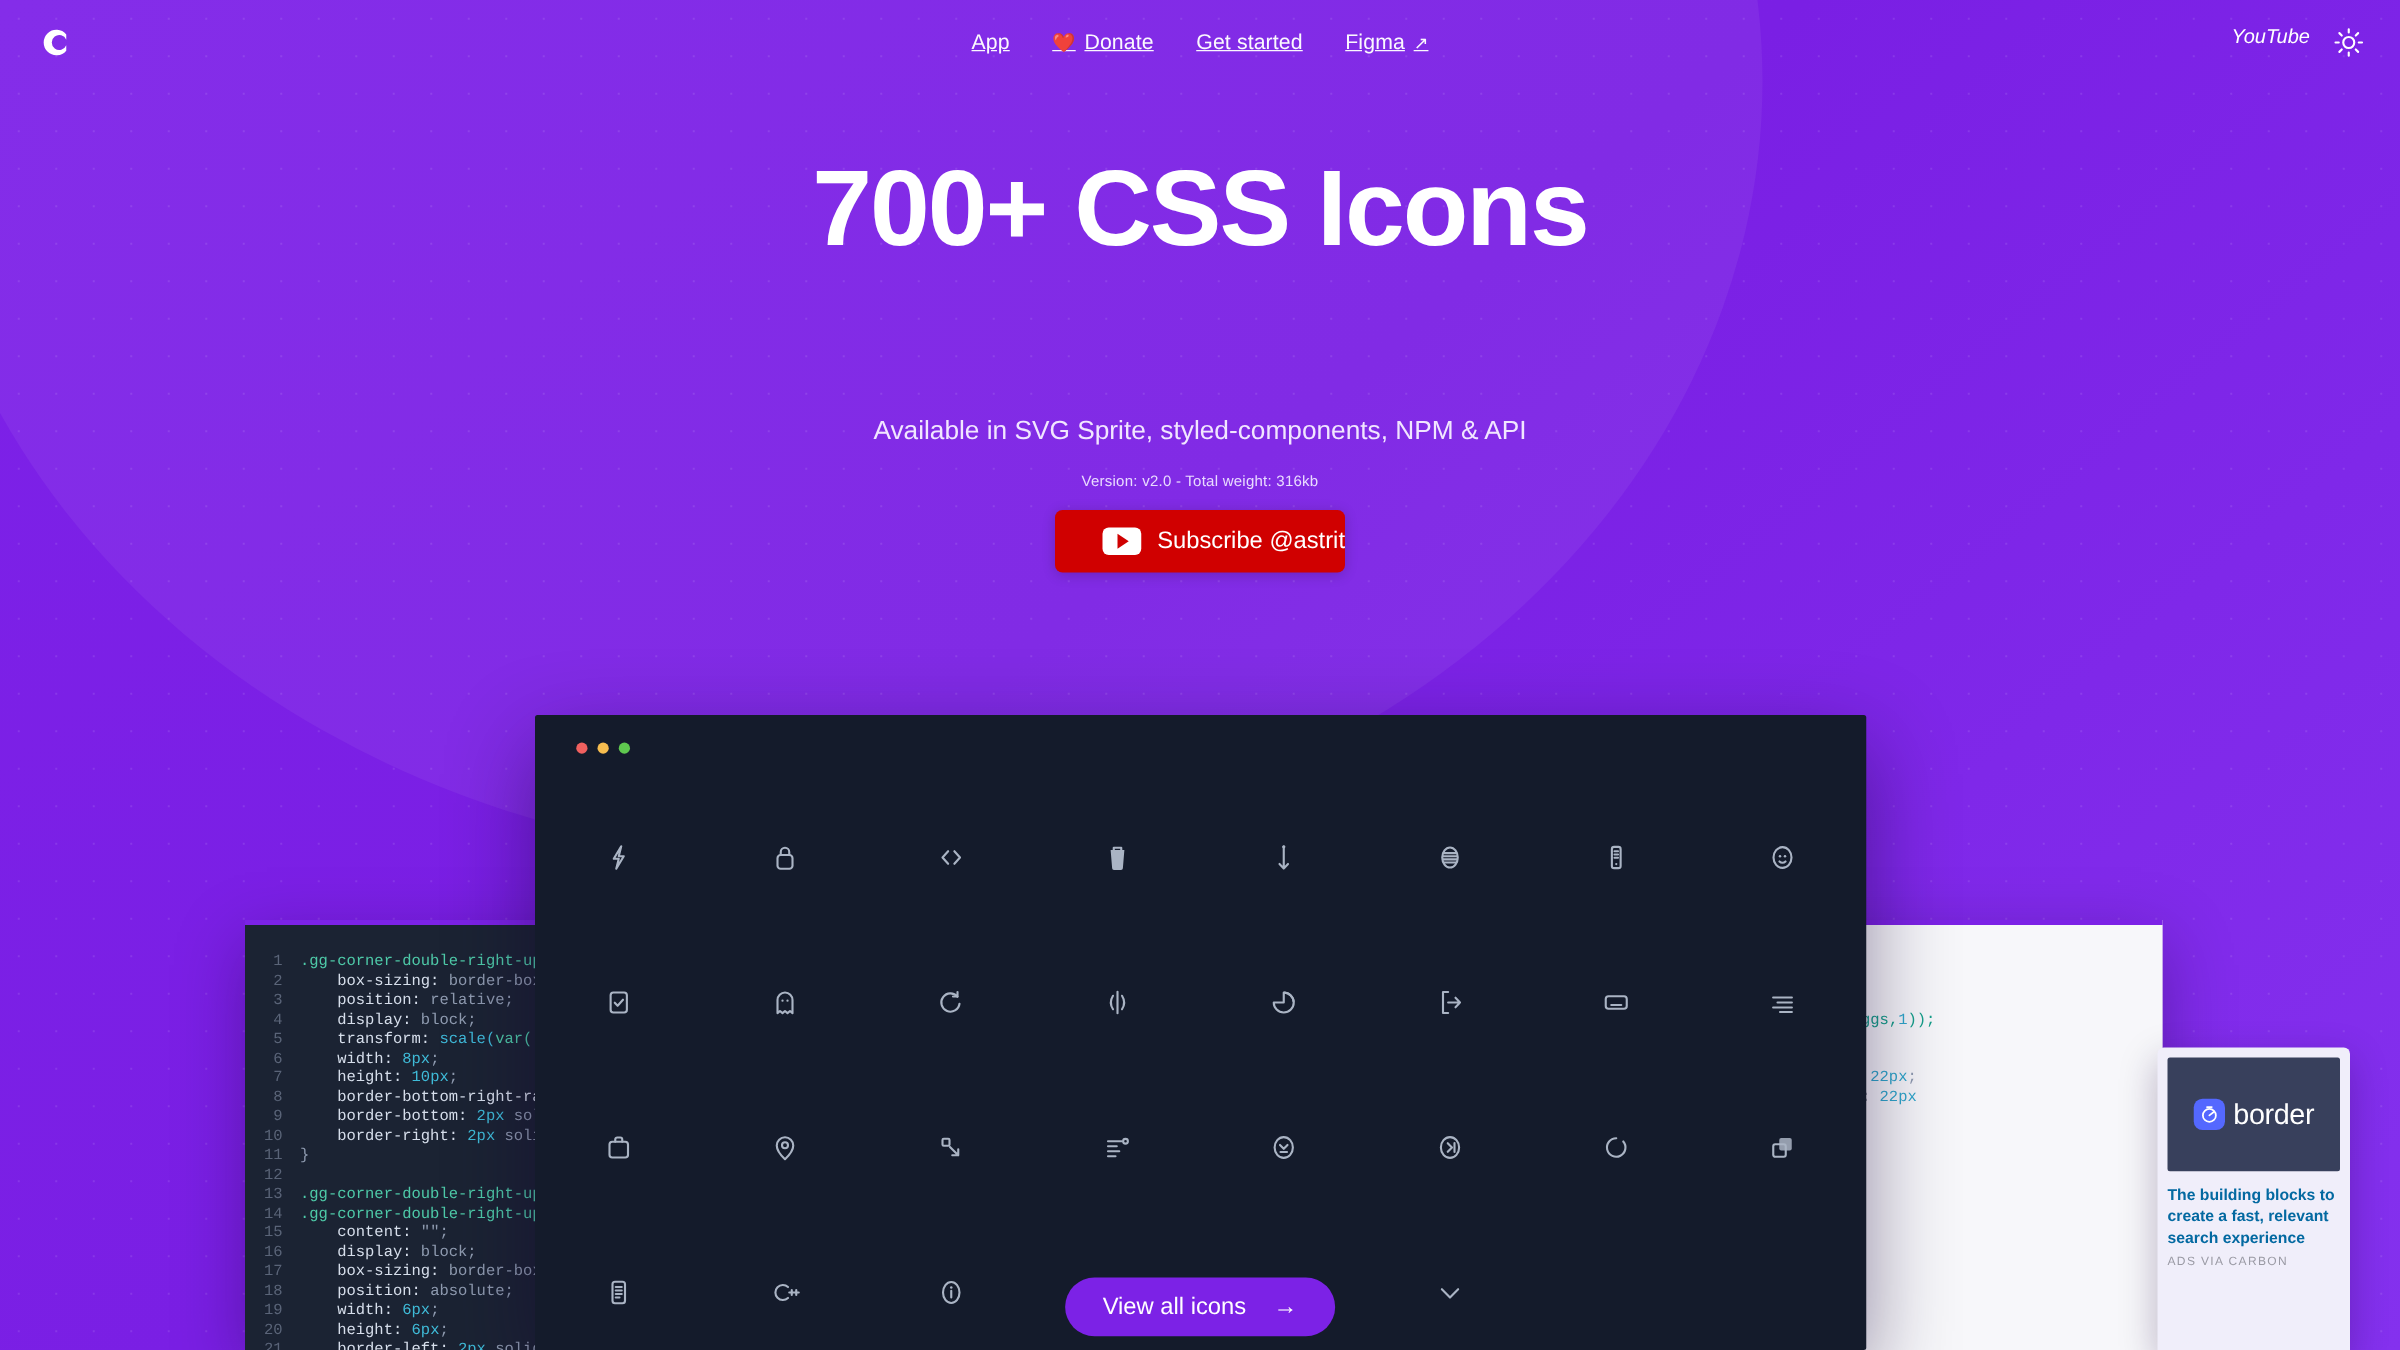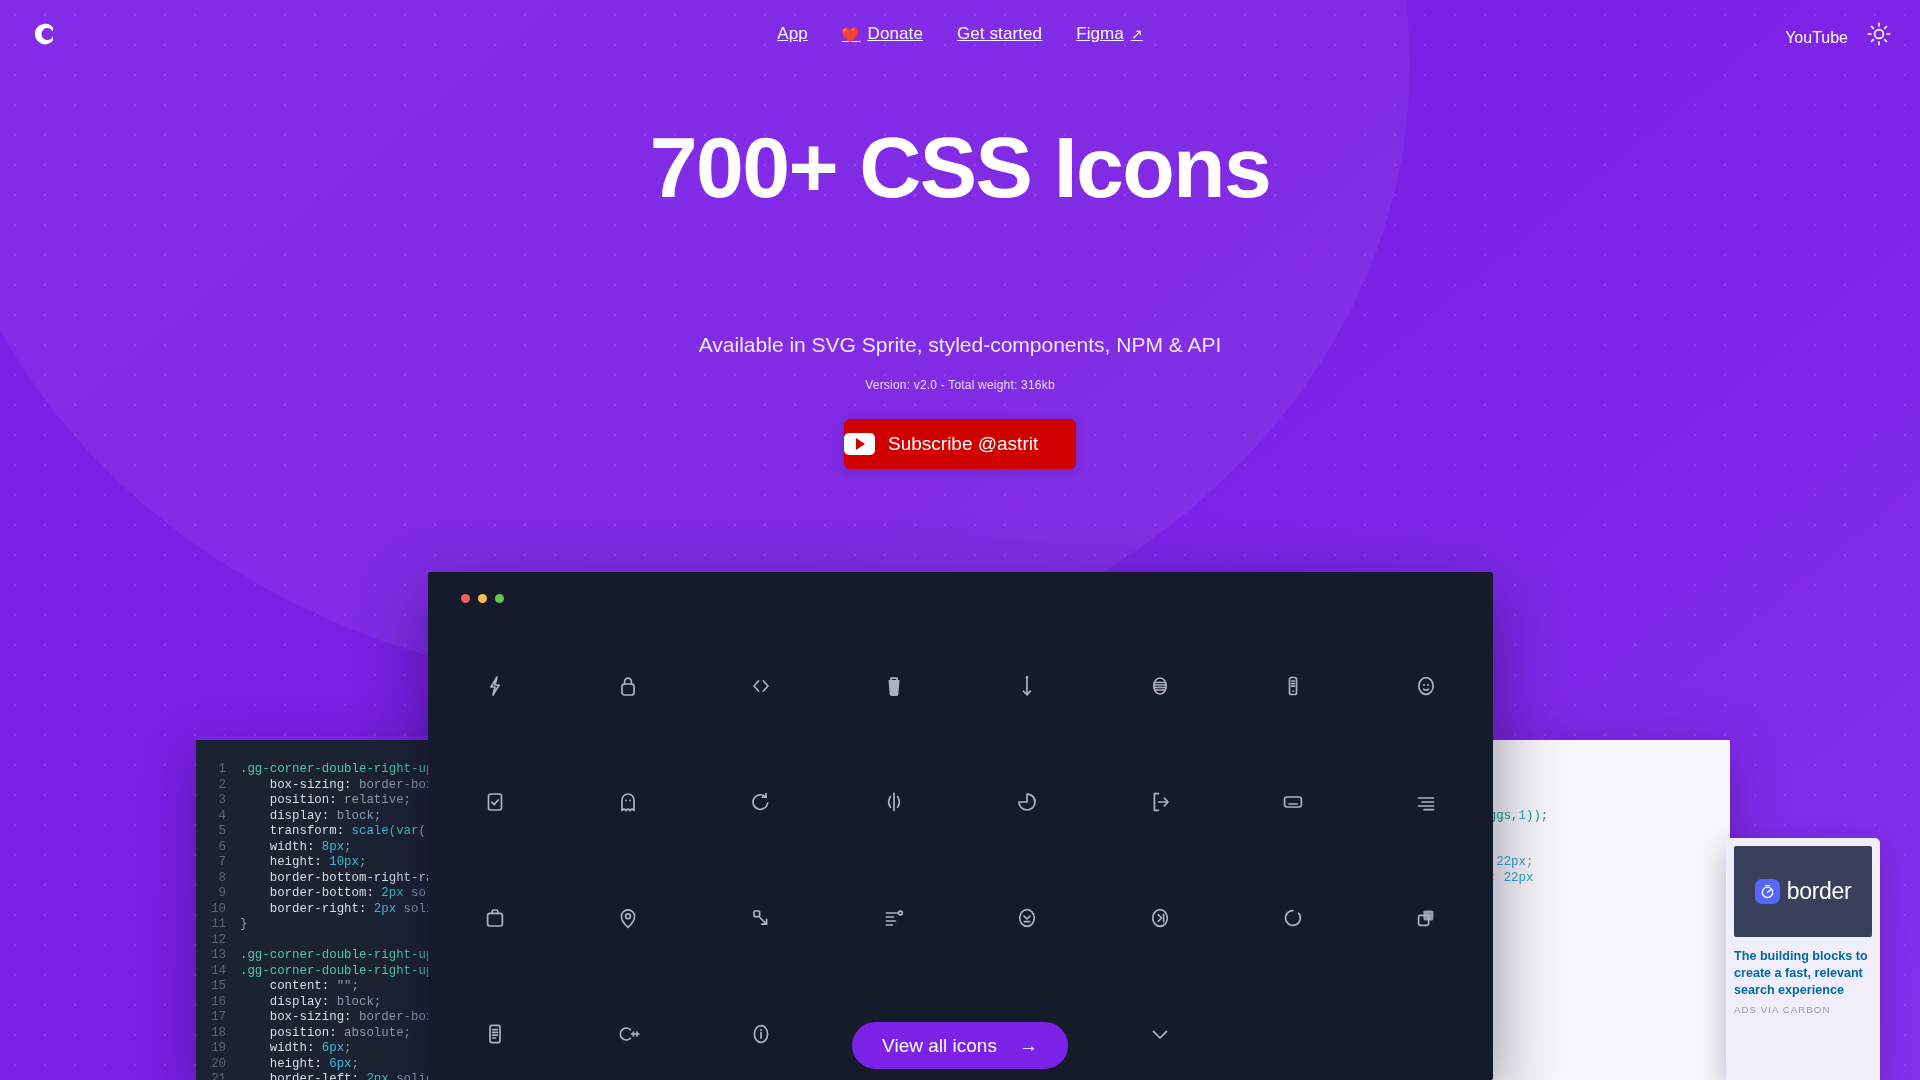--- a/index.html
+++ b/index.html
@@ -51,43 +51,43 @@
   #main-nav > * { pointer-events:auto;text-decoration:underline; }
   .nav-link {
     color:#ffffff; font-size:17px; letter-spacing:.1px;
     text-decoration:none; display:inline-flex; align-items:center; gap:7px;
     cursor:pointer; opacity:.97;
   }
   .nav-link .heart { font-size:15px; line-height:1; }
   .nav-ext-arrow { font-size:14px; line-height:1; }
 
   #header-right {
-    margin-left:auto; display:flex; align-items:flex-end; gap:18px;
+    margin-left:auto; display:flex; align-items:flex-start; gap:18px;font-style:italic;
   }
   #youtube-link { color:#fff; font-size:16px; text-decoration:none; cursor:pointer; }
   #theme-toggle { width:26px; height:26px; cursor:pointer; display:block; }
 
   
   #hero { position:absolute; top:0; left:0; right:0; z-index:20; text-align:center; }
   #hero-title {
     margin-top:124px;
     font-size:86px; line-height:1.0; font-weight:700; color:#ffffff;
     letter-spacing:-1.6px;
   }
   #hero-sub {
     margin-top:90px;
     font-size:21px; line-height:1.42; color:#f1e6ff; font-weight:400;
   }
   #hero-version {
     margin-top:18px; font-size:12px; font-weight:400; color:#e9dbff; letter-spacing:.2px;
   }
   #subscribe-button {
-    margin:27px auto 0; width:232px; height:50px;
+    margin:16px auto 0; width:232px; height:50px;
     background:#d00000; border:none; border-radius:6px;
-    display:flex; align-items:center; justify-content:flex-start; gap:13px;
+    display:flex; align-items:center; justify-content:flex-end; gap:13px;
     cursor:pointer; color:#fff; font-size:19px; font-family:inherit;
     box-shadow:0 2px 10px rgba(0,0,0,.18);
   }
   #yt-play-badge {
     width:31px; height:22px; background:#fff; border-radius:5px;
     display:flex; align-items:center; justify-content:center;
   }
   #yt-play-badge .tri {
     width:0;height:0;border-left:9px solid #d00000;
     border-top:6px solid transparent;border-bottom:6px solid transparent;

